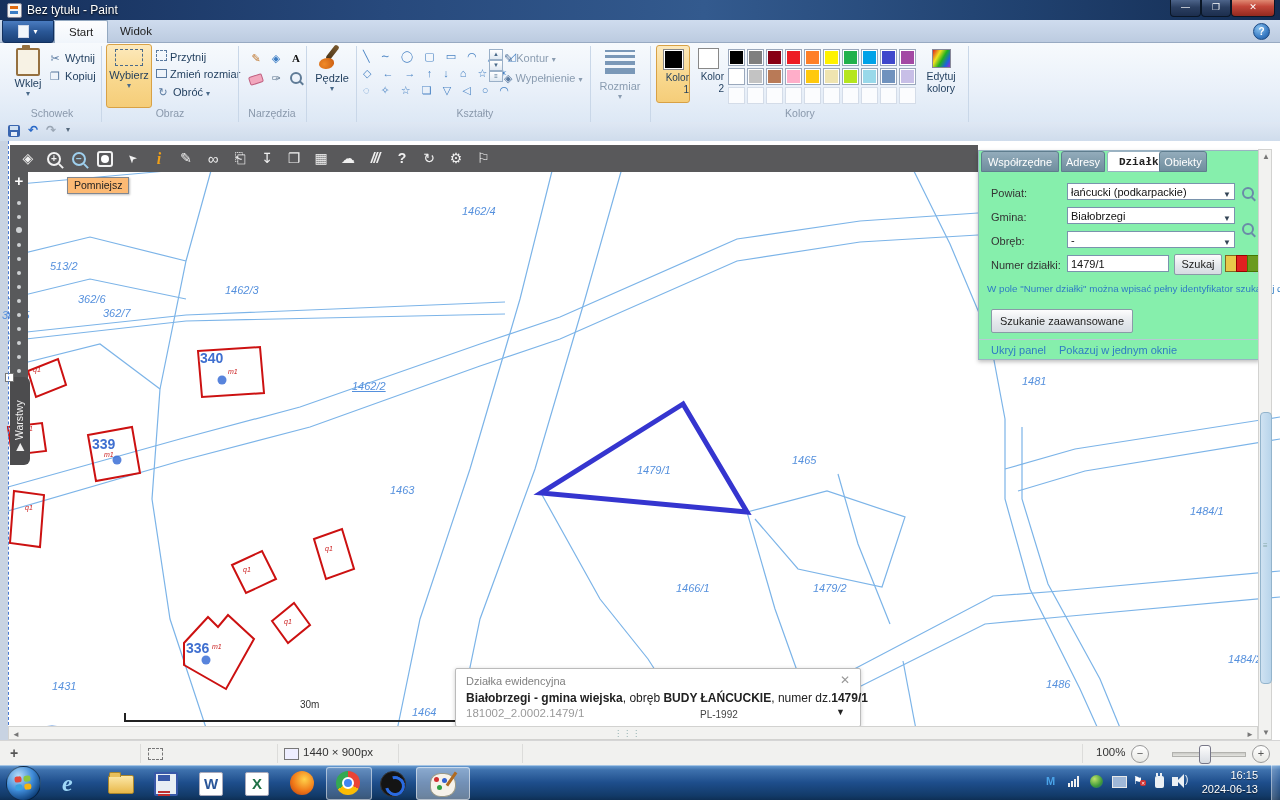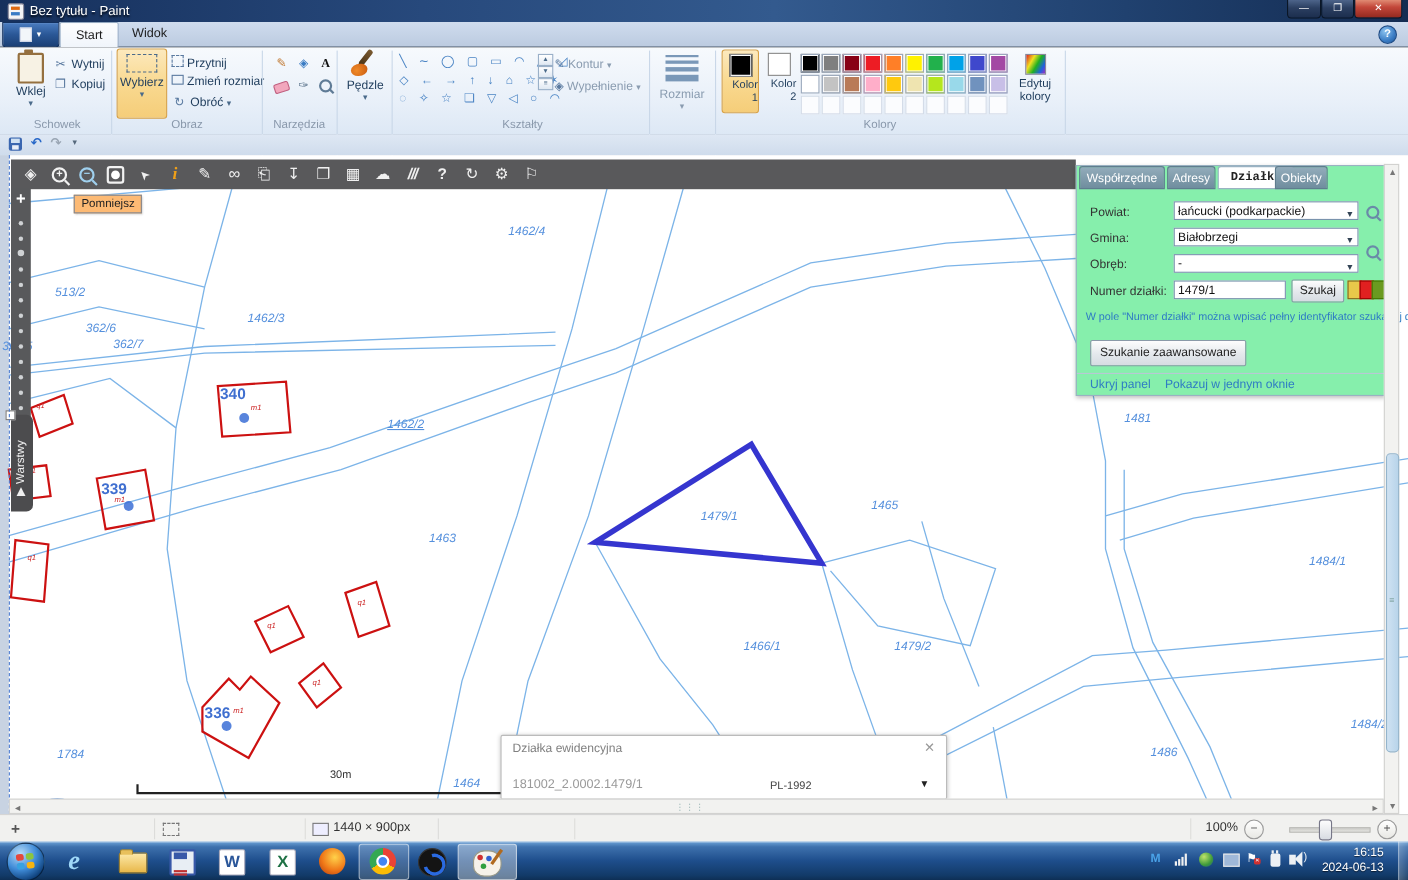--- a/index.html
+++ b/index.html
@@ -392,21 +392,21 @@
     <span class="plabel" style="left:352px;top:239px;text-decoration:underline;">1462/2</span>
     <span class="plabel" style="left:390px;top:343px;">1463</span>
     <span class="plabel" style="left:637px;top:323px;">1479/1</span>
     <span class="plabel" style="left:792px;top:313px;">1465</span>
     <span class="plabel" style="left:1022px;top:234px;">1481</span>
     <span class="plabel" style="left:1190px;top:364px;">1484/1</span>
     <span class="plabel" style="left:1228px;top:512px;">1484/2</span>
     <span class="plabel" style="left:1046px;top:537px;">1486</span>
     <span class="plabel" style="left:676px;top:441px;">1466/1</span>
     <span class="plabel" style="left:813px;top:441px;">1479/2</span>
-    <span class="plabel" style="left:52px;top:539px;">1784</span>
+    <span class="plabel" style="left:52px;top:539px;">1431</span>
     <span class="plabel" style="left:412px;top:565px;">1464</span>
 
     <span class="blabel" style="left:200px;top:209px;">340</span>
     <span class="blabel" style="left:92px;top:295px;">339</span>
     <span class="blabel" style="left:186px;top:499px;">336</span>
     <span class="qlabel" style="left:228px;top:227px;">m1</span>
     <span class="qlabel" style="left:104px;top:310px;">m1</span>
     <span class="qlabel" style="left:212px;top:502px;">m1</span>
     <span class="qlabel" style="left:33px;top:225px;">q1</span>
     <span class="qlabel" style="left:25px;top:284px;">q1</span>
@@ -493,20 +493,23 @@
 
       <div class="ab hint" style="left:8px;top:132px;">W pole "Numer działki" można wpisać pełny identyfikator szukanej działki.</div>
       <div class="ab pbtn" style="left:12px;top:158px;width:140px;height:22px;line-height:22px;">Szukanie zaawansowane</div>
       <div class="ab" style="left:0;top:188px;width:280px;height:1px;background:#b8c8d4;"></div>
       <div class="ab plink" style="left:12px;top:193px;">Ukryj panel</div>
       <div class="ab plink" style="left:80px;top:193px;">Pokazuj w jednym oknie</div>
     </div>
 
     <div class="ab" id="infobox">
       <div class="ab l1">Działka ewidencyjna</div>
+      <div class="ab l2">
+        <b>Białobrzegi - gmina wiejska</b><span>, obręb </span><b>BUDY ŁAŃCUCKIE</b><span>, numer dz.</span><b>1479/1</b>
+      </div>
       <div class="ab l3">181002_2.0002.1479/1</div>
       <div class="ab x">✕</div>
     </div>
 
     <span class="mapscale" style="left:300px;top:558px;">30m</span>
     <span class="mapscale" style="left:700px;top:568px;color:#444;">PL-1992</span>
     <span class="mapscale" style="left:836px;top:566px;font-size:9px;color:#222;">▼</span>
 
     <div class="ab" id="mhsb">
       <span class="sbarrow" style="left:3px;top:3px;">◄</span>

